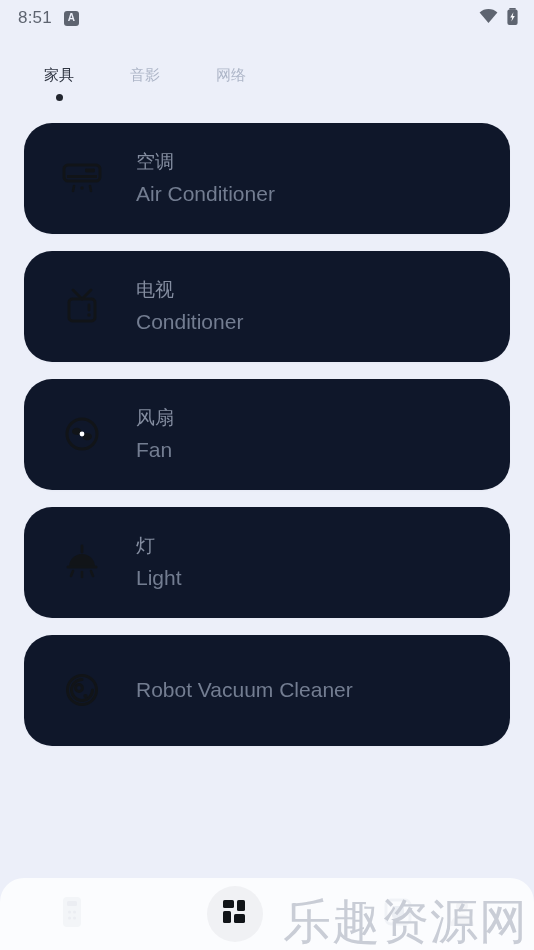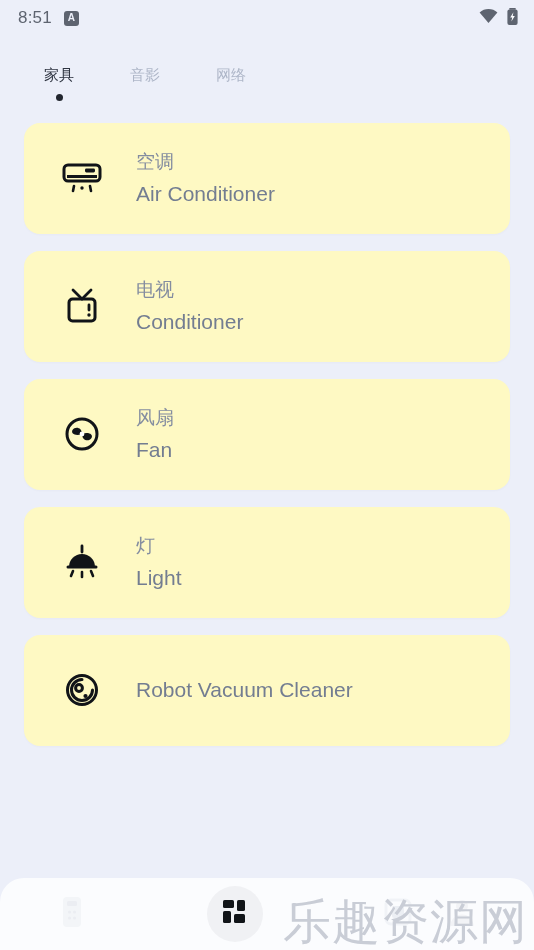--- a/index.html
+++ b/index.html
@@ -61,22 +61,22 @@
 
   
   .list {
     flex:1 1 auto;
     padding:22px 24px 0 24px;
     display:flex; flex-direction:column;
     gap:17px;
     overflow:hidden;
   }
   .card {
-    background:#fef9c3;
-    border-radius:16px;
+    background:#0f172a;
+    border-radius:28px;
     min-height:111px;
     flex:0 0 111px;
     display:flex; align-items:center;
     padding:0 26px 0 30px;
     cursor:pointer;
     box-shadow:0 1px 2px rgba(60,70,110,.03);
   }
   .card-icon {
     width:56px; flex:0 0 56px;
     display:flex; align-items:center; justify-content:center;

